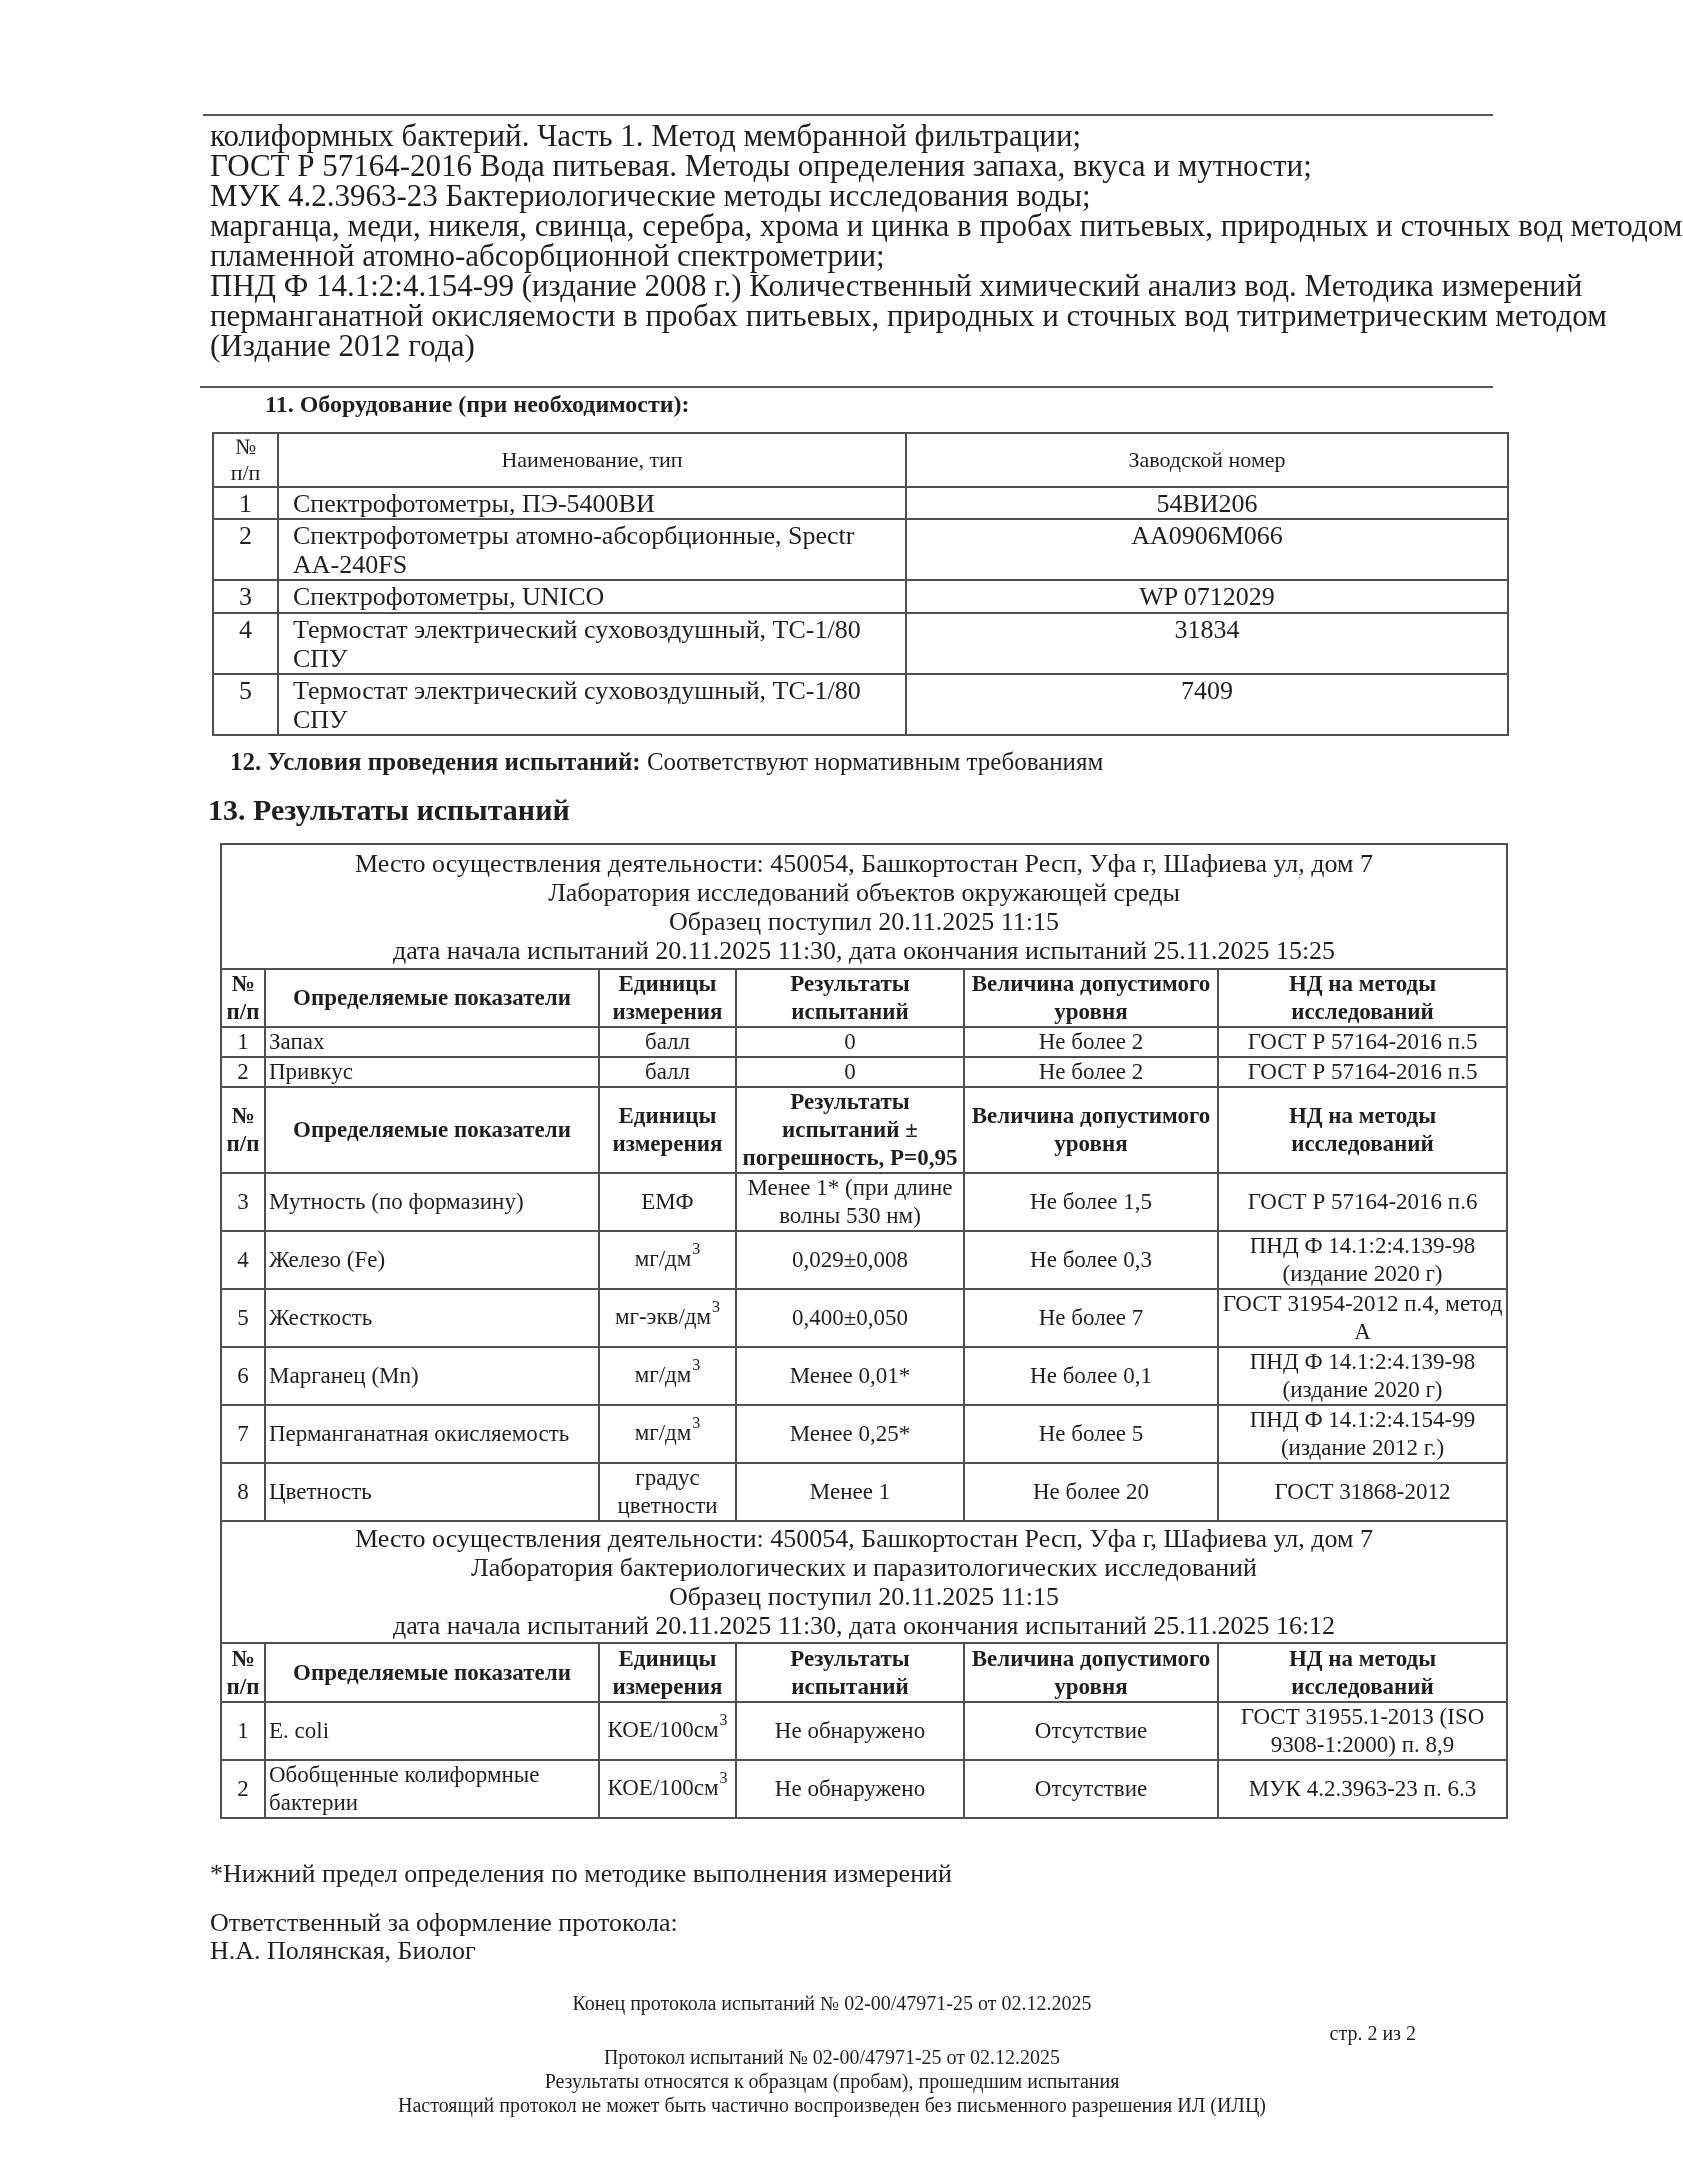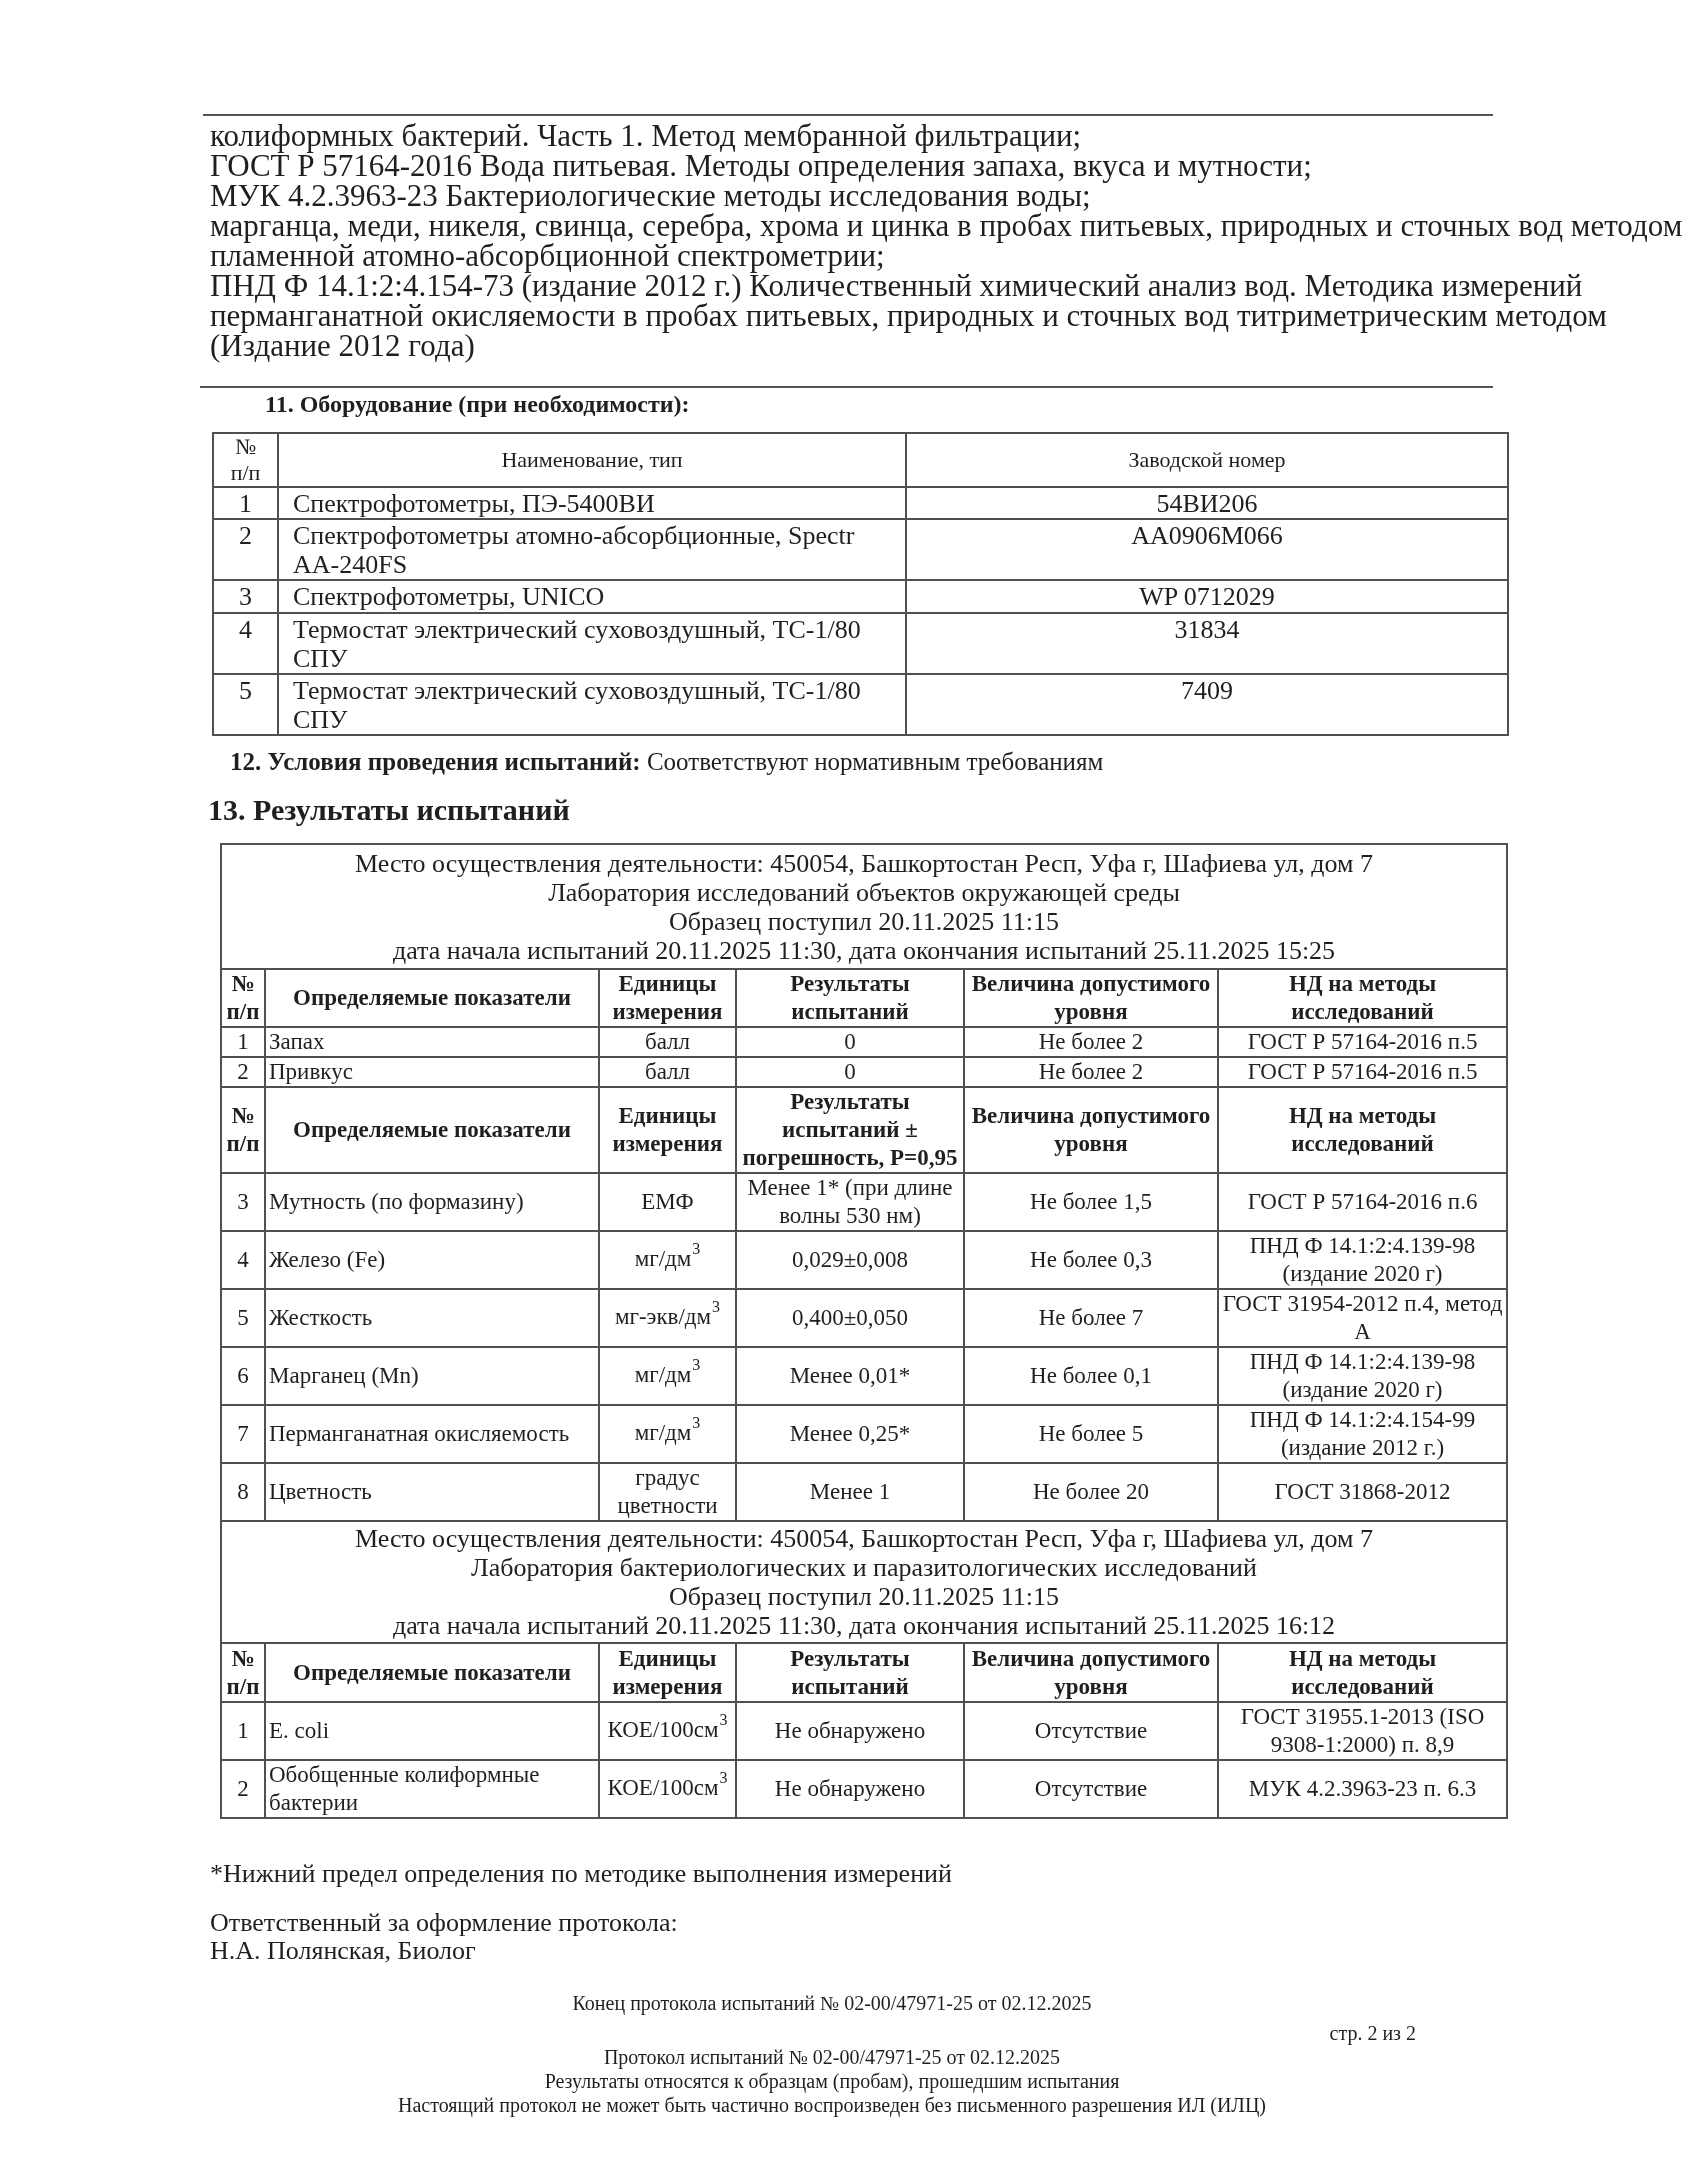--- a/index.html
+++ b/index.html
@@ -55,21 +55,21 @@
 </head>
 <body>
 
 <div class="rule" style="left:203px; top:114px; width:1290px;"></div>
 <div id="methods">
     <div class="line">колиформных бактерий. Часть 1. Метод мембранной фильтрации;</div>
     <div class="line">ГОСТ Р 57164-2016 Вода питьевая. Методы определения запаха, вкуса и мутности;</div>
     <div class="line">МУК 4.2.3963-23 Бактериологические методы исследования воды;</div>
     <div class="line">марганца, меди, никеля, свинца, серебра, хрома и цинка в пробах питьевых, природных и сточных вод методом</div>
     <div class="line">пламенной атомно-абсорбционной спектрометрии;</div>
-    <div class="line">ПНД Ф 14.1:2:4.154-73 (издание 2012 г.) Количественный химический анализ вод. Методика измерений</div>
+    <div class="line">ПНД Ф 14.1:2:4.154-99 (издание 2008 г.) Количественный химический анализ вод. Методика измерений</div>
     <div class="line">перманганатной окисляемости в пробах питьевых, природных и сточных вод титриметрическим методом</div>
     <div class="line">(Издание 2012 года)</div>
   </div>
 <div class="rule" style="left:200px; top:386px; width:1293px;"></div>
 
 <div id="equip-heading" class="section-heading">11. Оборудование (при необходимости):</div>
 <table id="equip-table">
   <colgroup>
       <col style="width:65px">
       <col style="width:628px">

